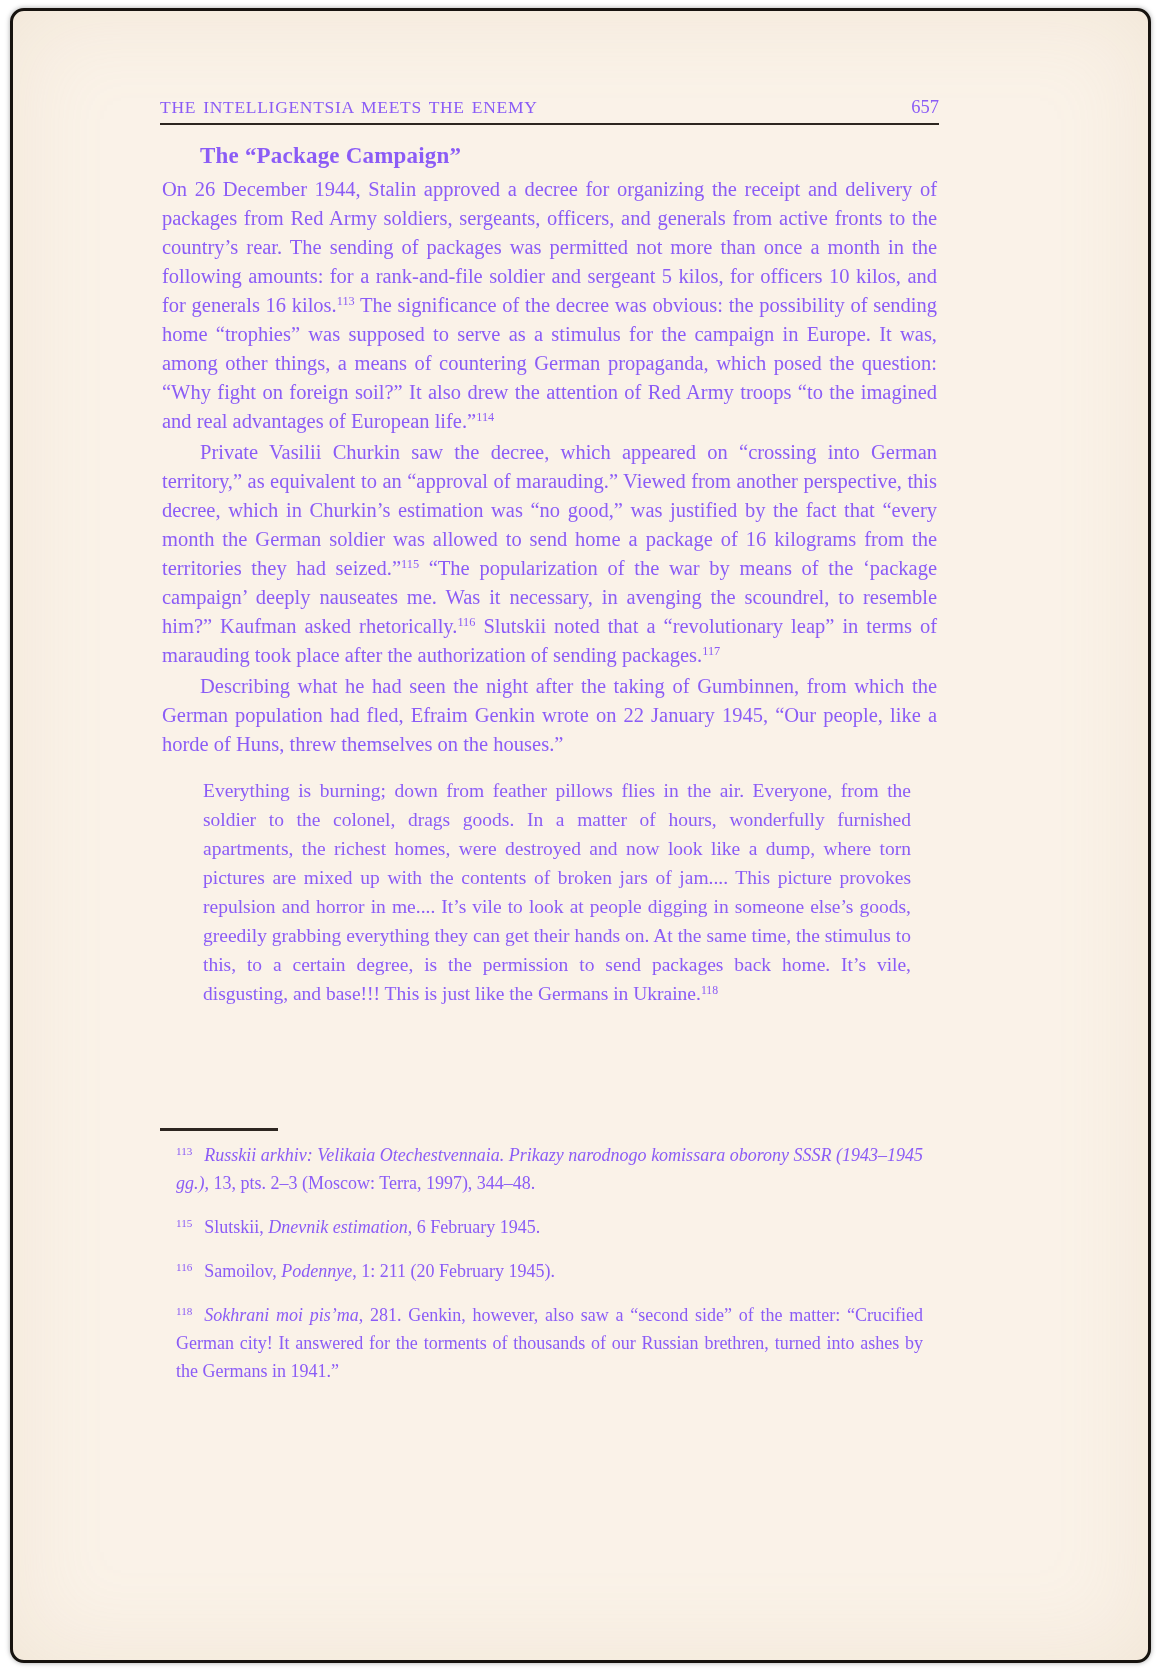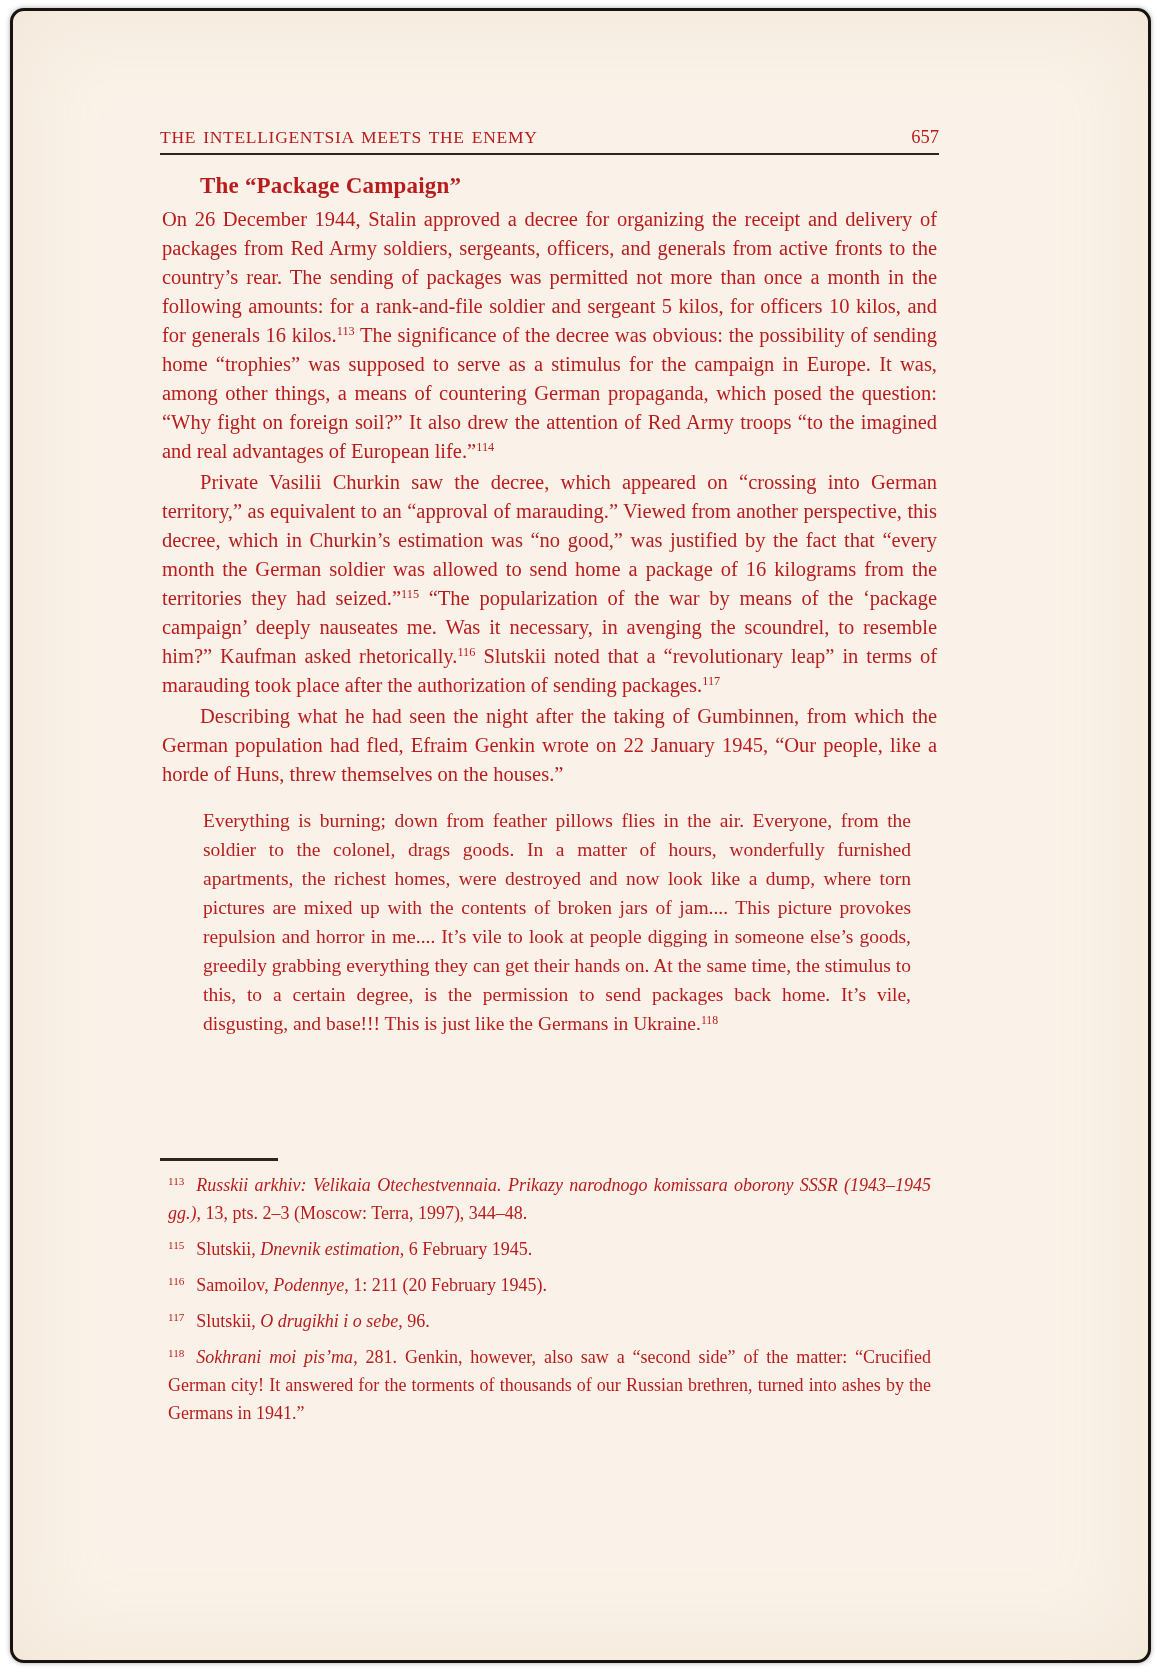--- a/index.html
+++ b/index.html
@@ -6,44 +6,44 @@
   body { width: 1163px; height: 1675px; font-family: "Liberation Serif", serif; }
   .scan-surface { position: relative; width: 1163px; height: 1675px; background: #ffffff; }
   .page {
     position: absolute; left: 10px; top: 8px; right: 12px; bottom: 12px;
     background: #faf2e8;
     border: 3px solid #17130f;
     border-radius: 14px;
     box-shadow: 0 0 5px rgba(0,0,0,0.35), inset 0 0 90px rgba(205,175,140,0.18);
     overflow: hidden;
   }
-  .content { position: absolute; left: 147px; top: 0; width: 779px; color: #b91c1c; }
+  .content { position: absolute; left: 147px; top: 0; width: 779px; color: #8b5cf6; }
 
   .running-head {
     display: flex; justify-content: space-between; align-items: baseline;
     margin-top: 86px; border-bottom: 2px solid #2d2620; padding-bottom: 5px;
   }
   .running-head .title { font-size: 17.5px; letter-spacing: 0.7px; word-spacing: 2px; }
-  .running-head .folio { font-size: 18.5px; margin-top: 30px; }
+  .running-head .folio { font-size: 18.5px; }
 
   .section-heading { margin-top: 18px; font-size: 23px; font-weight: 700; letter-spacing: 0.2px; margin-left: 40px; }
 
   p.body-par { margin: 2px; font-size: 20.5px; line-height: 29px; text-align: justify; }
   p.first { margin-top: 6px; }
   p.indent { text-indent: 38px; }
 
   sup.fnref { font-size: 60%; line-height: 0; position: relative; top: -0.55em; vertical-align: baseline; }
 
   blockquote.extract {
     margin: 17px 28px 0 43px; font-size: 19.5px; line-height: 29px; text-align: justify;
   }
 
   .footnotes { margin-top: 120px; }
   .fn-rule { width: 118px; height: 0; border-top: 3px solid #2d2620; }
-  .footnote { margin: 8px; font-size: 18px; line-height: 28px; text-align: justify; margin-top: 0; }
+  .footnote { margin: 16px; font-size: 18px; line-height: 28px; text-align: justify; margin-top: 0; }
   .footnotes .footnote:first-of-type { margin-top: 10px; }
   .footnote sup.fnmark { font-size: 62%; top: -0.5em; margin-right: 12px; }
   .italic { font-style: italic; }
 </style>
 </head>
 <body>
 
 <div class="scan-surface">
   <div class="page">
     <div class="content">
@@ -66,20 +66,19 @@
       <div class="footnotes">
         <div class="fn-rule"></div>
 
         <p class="footnote"><sup class="fnref fnmark">113</sup><span class="italic">Russkii arkhiv: Velikaia Otechestvennaia. Prikazy narodnogo komissara oborony SSSR (1943–1945 gg.)</span><span>, 13, pts. 2–3 (Moscow: Terra, 1997), 344–48.</span></p>
 
 
         <p class="footnote"><sup class="fnref fnmark">115</sup><span>Slutskii, </span><span class="italic">Dnevnik estimation</span><span>, 6 February 1945.</span></p>
 
         <p class="footnote"><sup class="fnref fnmark">116</sup><span>Samoilov, </span><span class="italic">Podennye</span><span>, 1: 211 (20 February 1945).</span></p>
 
-        <p class="footnote"><sup class="fnref fnmark">117</sup><span>Slutskii, </span><span class="italic">O drugikhi i o sebe</span><span>, 96.</span></p>
 
         <p class="footnote"><sup class="fnref fnmark">118</sup><span class="italic">Sokhrani moi pis’ma</span><span>, 281. Genkin, however, also saw a “second side” of the matter: “Crucified German city! It answered for the torments of thousands of our Russian brethren, turned into ashes by the Germans in 1941.”</span></p>
       </div>
 
     </div>
   </div>
 </div>
 
 </body></html>

